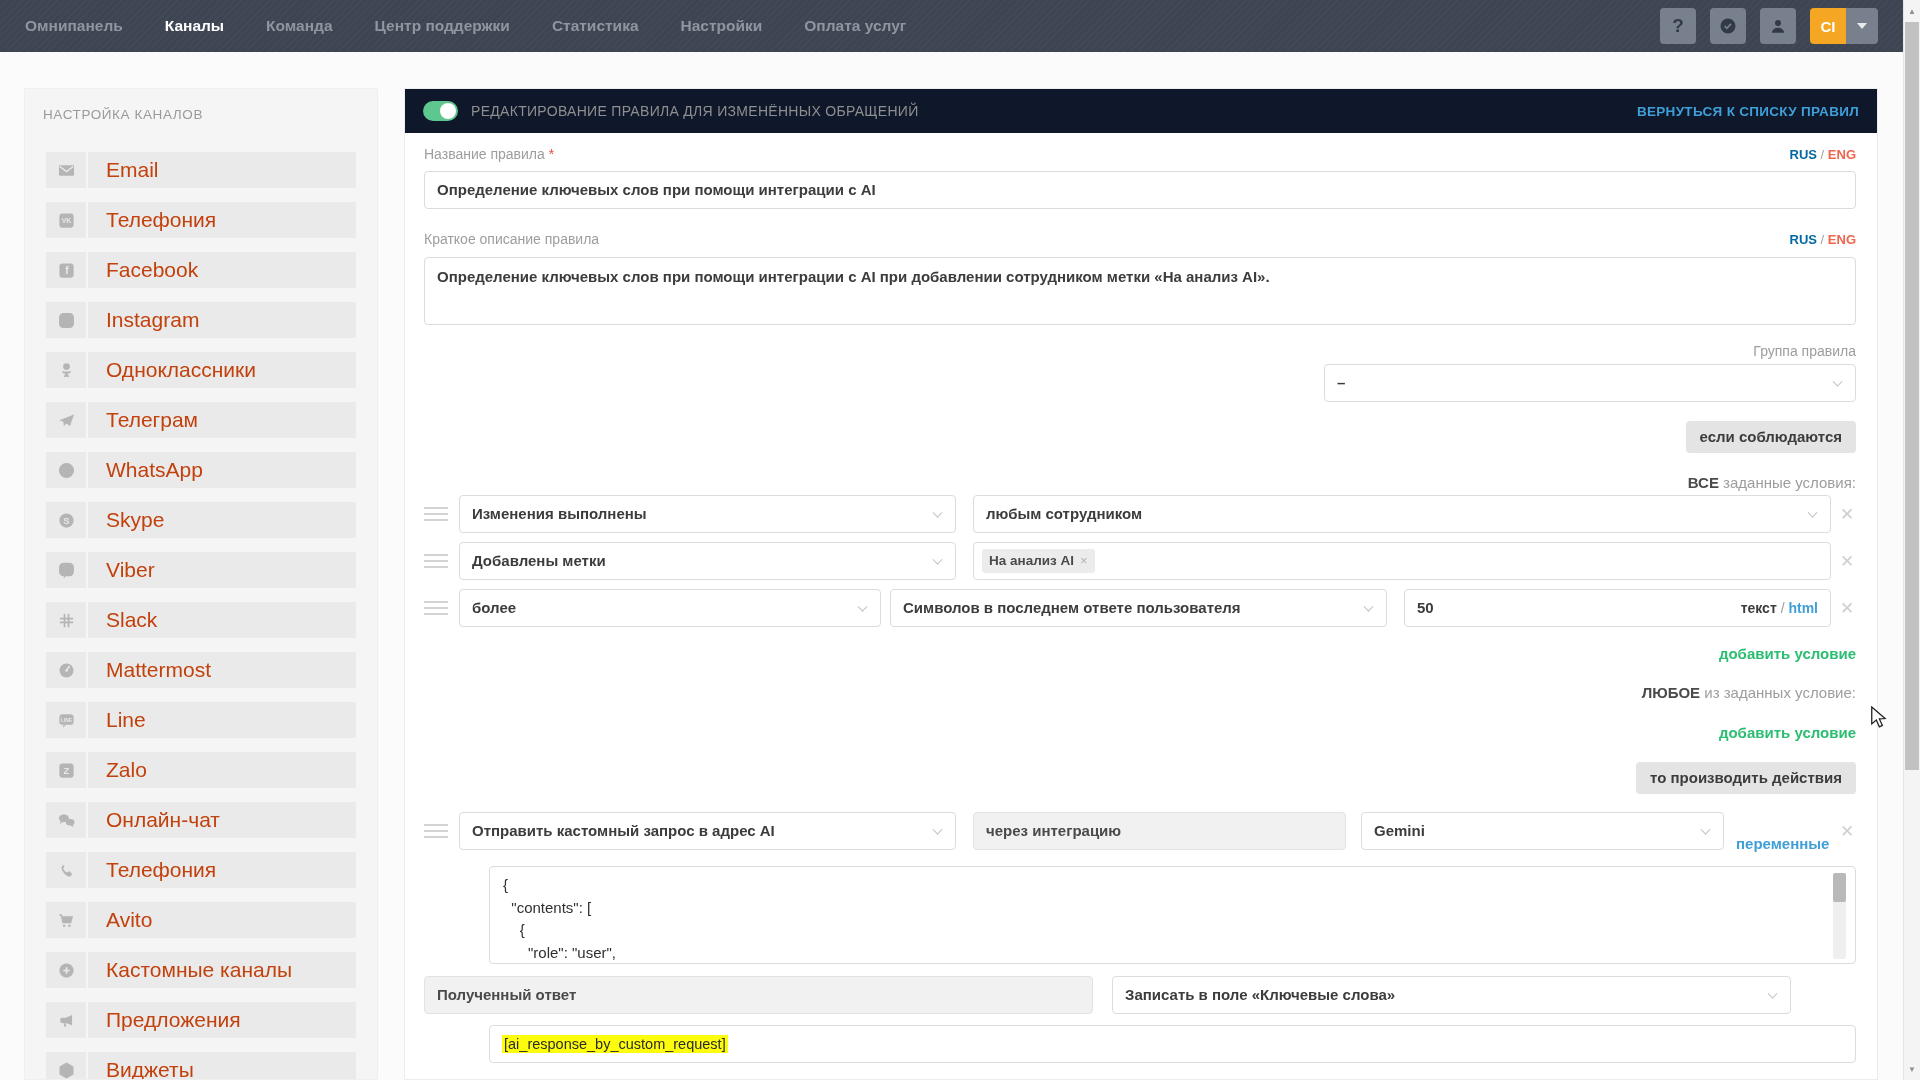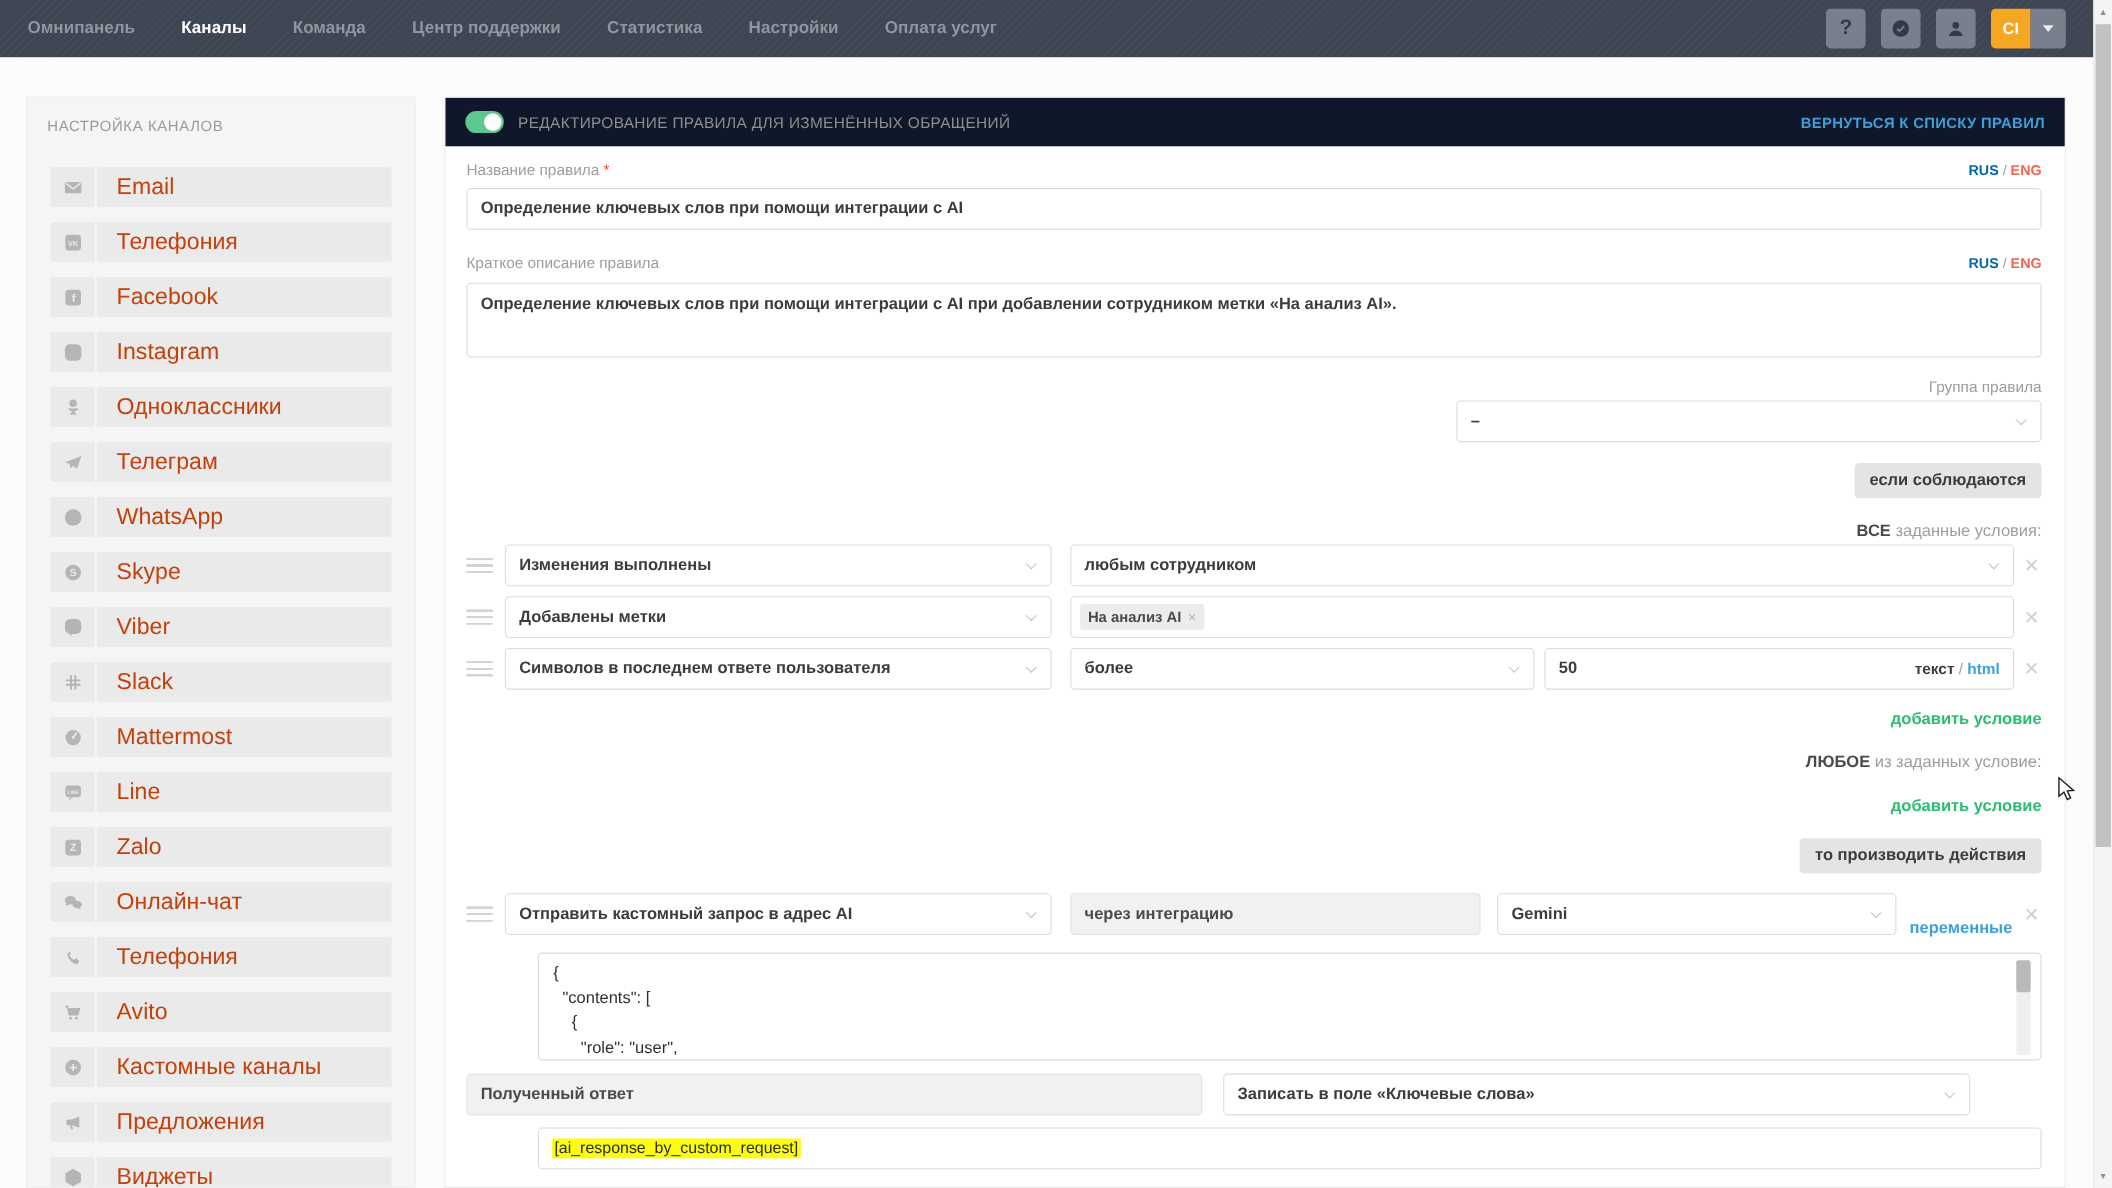--- a/index.html
+++ b/index.html
@@ -459,25 +459,25 @@
         <span class="tag">
           <span>На анализ AI</span>
           <span class="tag-x">×</span>
         </span>
       </div>
       <div class="row-x">✕</div>
     </div>
 
     <div class="cond-row mt-r">
       <div class="drag"></div>
+      <div class="tbox select-like w-oper">
+        <span>более</span><span class="chev"></span>
+      </div>
       <div class="tbox select-like w-field">
         <span>Символов в последнем ответе пользователя</span><span class="chev"></span>
-      </div>
-      <div class="tbox select-like w-oper">
-        <span>более</span><span class="chev"></span>
       </div>
       <div class="tbox input-like w-val">
         <span class="vtext">50</span>
         <span class="mode"><b>текст</b><span style="color:#9d9d9d;font-weight:normal"> / </span><span class="m-html">html</span></span>
       </div>
       <div class="row-x">✕</div>
     </div>
 
     <div class="green-link mt-add1">добавить условие</div>
 

